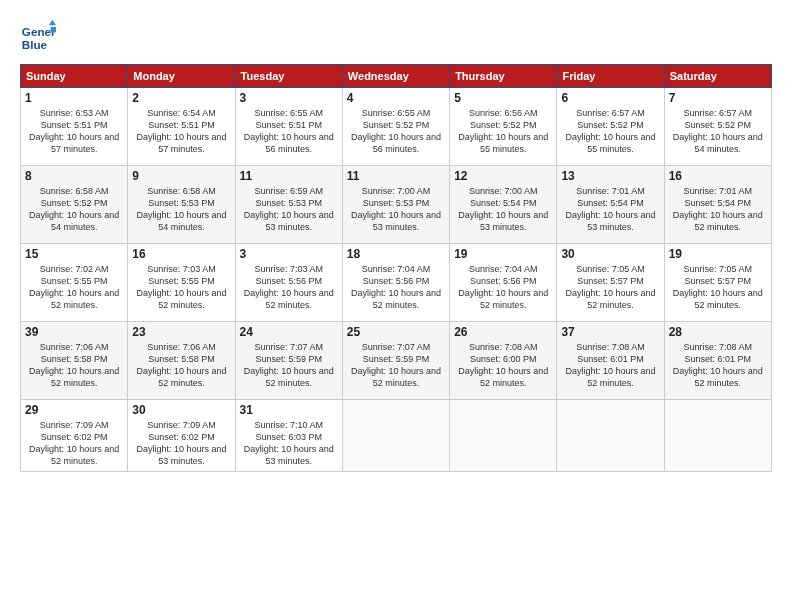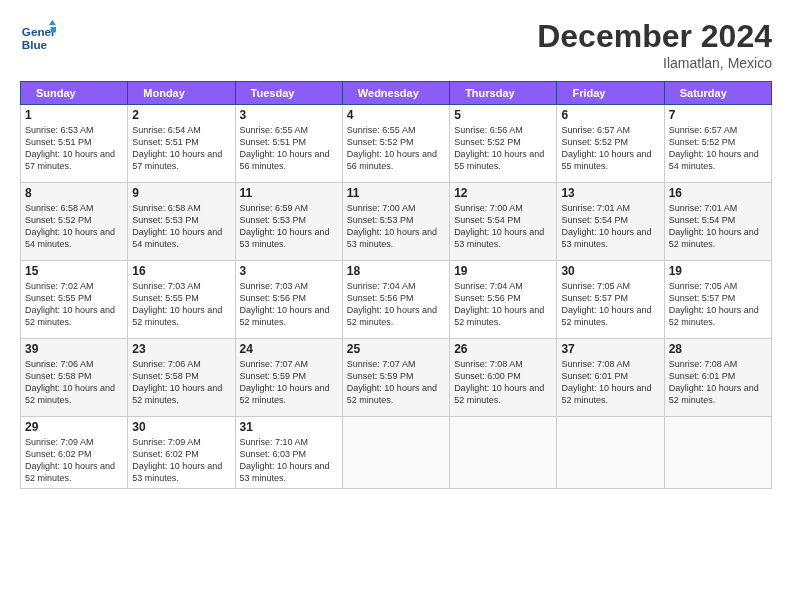--- a/index.html
+++ b/index.html
@@ -42,24 +42,24 @@
     .location {
       font-size: 14px;
       color: #555;
     }
     .calendar {
       width: 100%;
       border-collapse: collapse;
       font-size: 9.5px;
     }
     .calendar th {
-      background-color: #8b5cf6;
+      background-color: #b91c1c;
       color: #fff;
       text-align: left;
-      padding: 5px 15px;
+      padding: 5px 5px;
       font-size: 11px;
       font-weight: bold;
       border: 1px solid #2a4d8a;
     }
     .calendar td {
       border: 1px solid #ccc;
       vertical-align: top;
       padding: 3px 4px;
       width: calc(100% / 7);
       height: 78px;
@@ -75,44 +75,41 @@
       font-size: 12px;
       font-weight: bold;
       color: #222;
       display: block;
       margin-bottom: 2px;
     }
     .day-info {
       color: #333;
       font-size: 9px;
       line-height: 1.35;
+      text-align: center;
     }
     .empty-cell {
       background: #f9f9f9 !important;
     }
     .last-row td {
       height: 68px;
     }
   </style>
 </head>
 <body>
 
 <div class="page">
   <div class="header">
     <div class="logo">
       <svg class="logo-icon" viewBox="0 0 40 40">
         <text x="2" y="20" font-size="13" font-weight="bold" fill="#1a4fa0">General</text>
         <text x="2" y="34" font-size="13" font-weight="bold" fill="#1a4fa0">Blue</text>
         <polygon points="32,8 40,8 36,2" fill="#3090d0"></polygon>
         <polygon points="34,10 40,10 40,16 34,16" fill="#3090d0"></polygon>
       </svg>
-    </div>
-    <div class="title-block">
-      <div class="month-title">December 2024</div>
-      <div class="location">Ilamatlan, Mexico</div>
     </div>
   </div>
 
   <table class="calendar">
     <thead>
       <tr>
         <th>Sunday</th>
         <th>Monday</th>
         <th>Tuesday</th>
         <th>Wednesday</th>

